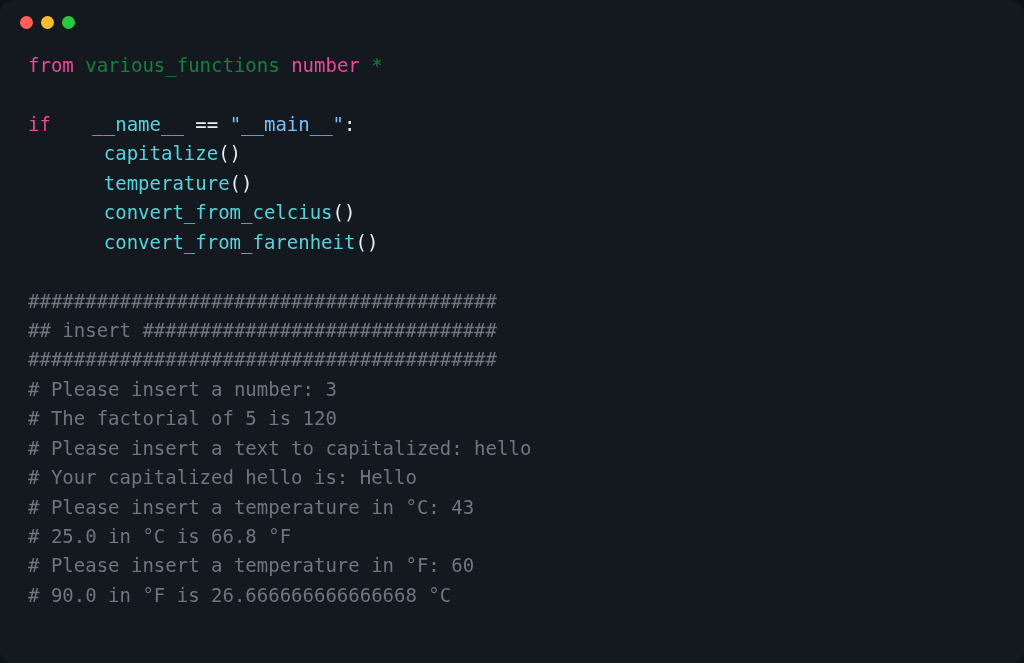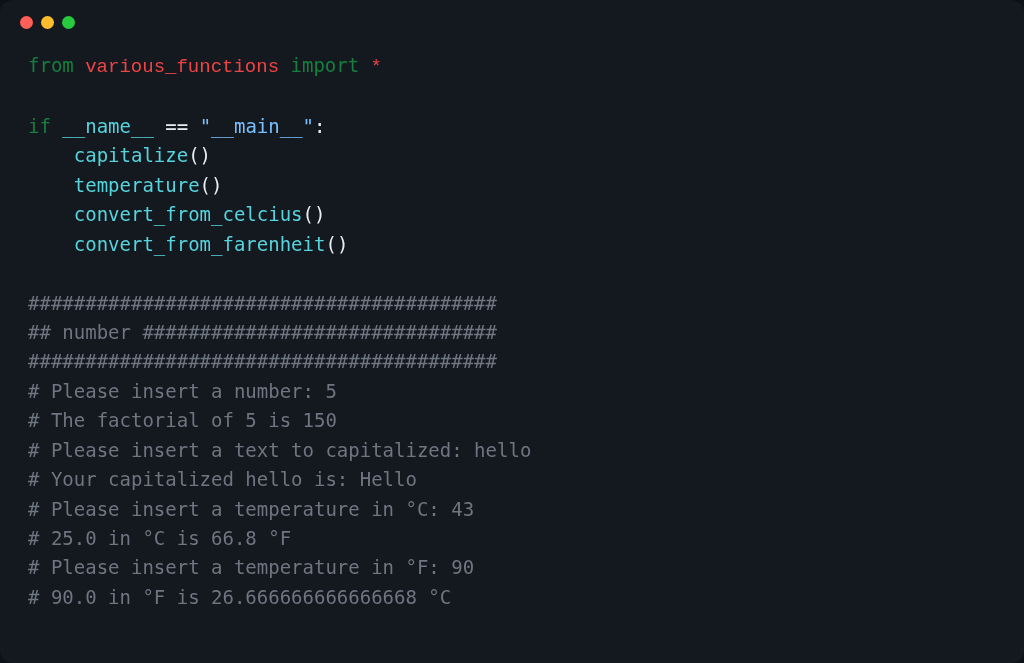--- a/index.html
+++ b/index.html
@@ -36,48 +36,48 @@
       border-radius: 50%;
     }
     .tl-close { background: #ff5f56; }
     .tl-min { background: #ffbd2e; }
     .tl-max { background: #27c93f; }
     .code-area {
       padding: 14px 28px;
       white-space: pre;
       font-variant-ligatures: none;
     }
-    .kw-red { color: #15803d; }
-    .kw-yellow { color: #ef4444; font-family: Liberation Mono, monospace; }
-    .fn-cyan { color: #56d4dd; }
+    .kw-red { color: #ec4899; }
+    .kw-yellow { color: #15803d; }
+    .fn-cyan { color: #56d4dd; margin-left: 30px; }
     .txt-white { color: #e6edf3; }
     .str-blue { color: #79c0ff; }
     .paren { color: #e6edf3; }
     .comment { color: #6e7681; }
     .blank-line { height: 1.55em; }
   </style>
 </head>
 <body>
 
 <div class="window">
   <div class="titlebar">
     <div class="traffic-light tl-close"></div>
     <div class="traffic-light tl-min"></div>
     <div class="traffic-light tl-max"></div>
   </div>
-  <div class="code-area"><span class="kw-red">from</span><span class="txt-white"> </span><span class="kw-yellow">various_functions</span><span class="txt-white"> </span><span class="kw-red">import</span><span class="txt-white"> </span><span class="kw-yellow">*</span>
+  <div class="code-area"><span class="kw-red">from</span><span class="txt-white"> </span><span class="kw-yellow">various_functions</span><span class="txt-white"> </span><span class="kw-red">number</span><span class="txt-white"> </span><span class="kw-yellow">*</span>
 <div class="blank-line"></div><span class="kw-red">if</span><span class="txt-white"> </span><span class="fn-cyan">__name__</span><span class="txt-white"> == </span><span class="str-blue">"__main__"</span><span class="txt-white">:</span>
 <span class="txt-white">    </span><span class="fn-cyan">capitalize</span><span class="paren">()</span>
 <span class="txt-white">    </span><span class="fn-cyan">temperature</span><span class="paren">()</span>
 <span class="txt-white">    </span><span class="fn-cyan">convert_from_celcius</span><span class="paren">()</span>
 <span class="txt-white">    </span><span class="fn-cyan">convert_from_farenheit</span><span class="paren">()</span>
 <div class="blank-line"></div><span class="comment">#########################################</span>
-<span class="comment">## number ###############################</span>
+<span class="comment">## insert ###############################</span>
 <span class="comment">#########################################</span>
-<span class="comment"># Please insert a number: 5</span>
-<span class="comment"># The factorial of 5 is 150</span>
+<span class="comment"># Please insert a number: 3</span>
+<span class="comment"># The factorial of 5 is 120</span>
 <span class="comment"># Please insert a text to capitalized: hello</span>
 <span class="comment"># Your capitalized hello is: Hello</span>
 <span class="comment"># Please insert a temperature in °C: 43</span>
 <span class="comment"># 25.0 in °C is 66.8 °F</span>
-<span class="comment"># Please insert a temperature in °F: 90</span>
+<span class="comment"># Please insert a temperature in °F: 60</span>
 <span class="comment"># 90.0 in °F is 26.666666666666668 °C</span></div>
 </div>
 
 </body></html>

